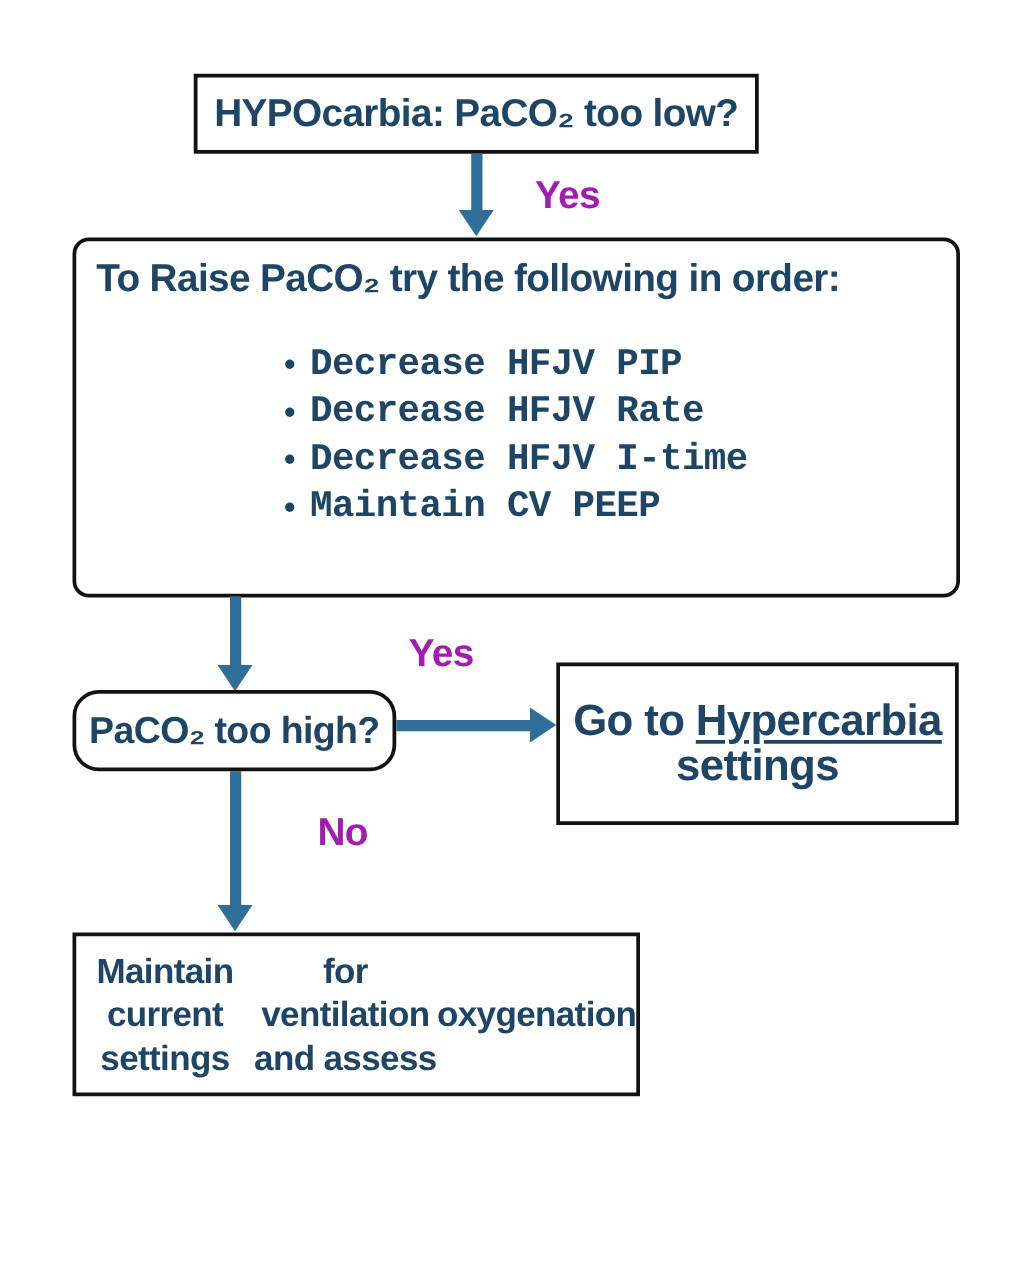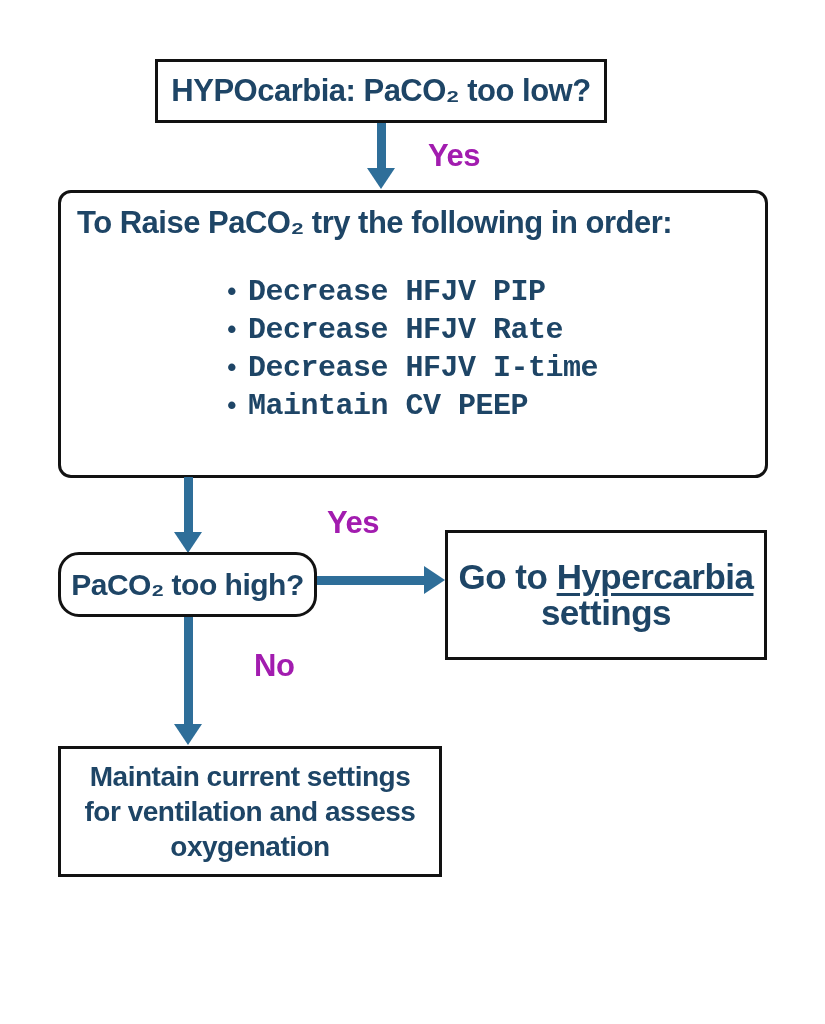--- a/index.html
+++ b/index.html
@@ -24,22 +24,22 @@
   }
   .raise-list li::before{
     content:"\2022";position:absolute;left:0;top:1px;font-size:26px;color:#1e4566;
   }
   
   .node-decision{left:58px;top:552px;width:259px;height:65px;font-size:30px;border-radius:21px;}
   
   .node-hyper{left:445px;top:530px;width:322px;height:130px;font-size:35px;line-height:36px;}
   .node-hyper .u{text-decoration:underline;text-underline-offset:4px;}
   
-  .node-maintain{left:58px;top:746px;width:384px;height:131px;font-size:28px;line-height:35px;
-    flex-direction:column;}
+  .node-maintain{left:58px;top:746px;width:454px;height:131px;font-size:28px;line-height:35px;
+    flex-direction:row;}
   
   .stem{position:absolute;background:#2e6e99;}
   .head-down{position:absolute;width:0;height:0;
     border-left:14px solid transparent;border-right:14px solid transparent;
     border-top:21px solid #2e6e99;}
   .head-right{position:absolute;width:0;height:0;
     border-top:14px solid transparent;border-bottom:14px solid transparent;
     border-left:21px solid #2e6e99;}
   
   .edge-label{position:absolute;font-size:31px;font-weight:bold;color:#a21caf;letter-spacing:-0.5px;}

